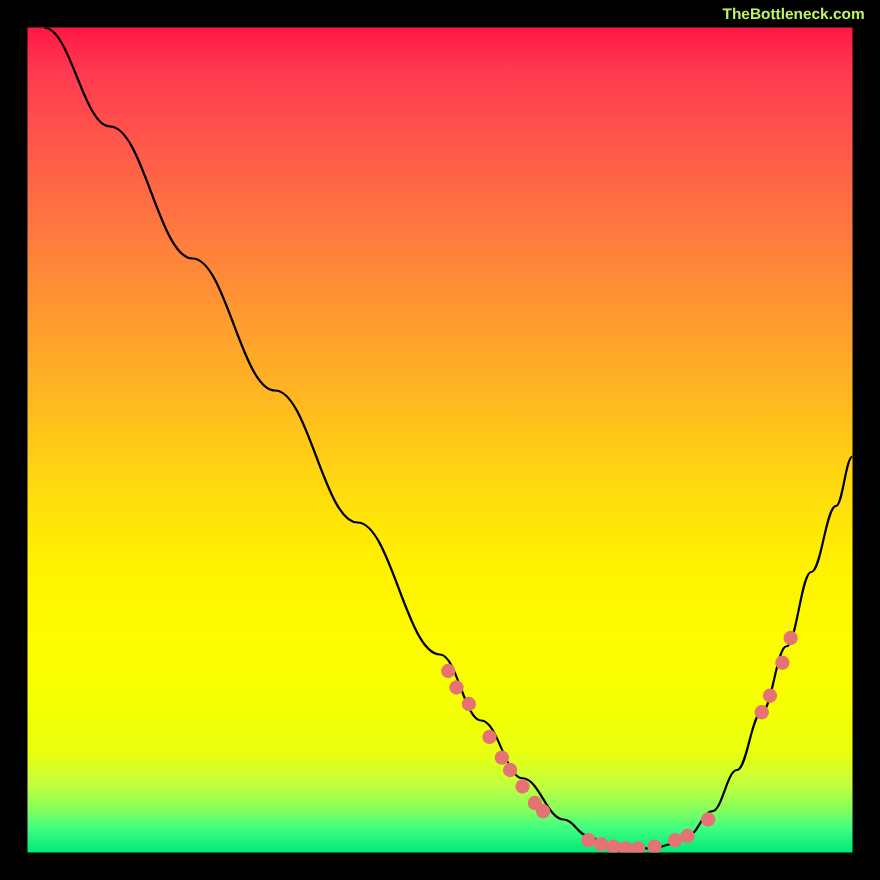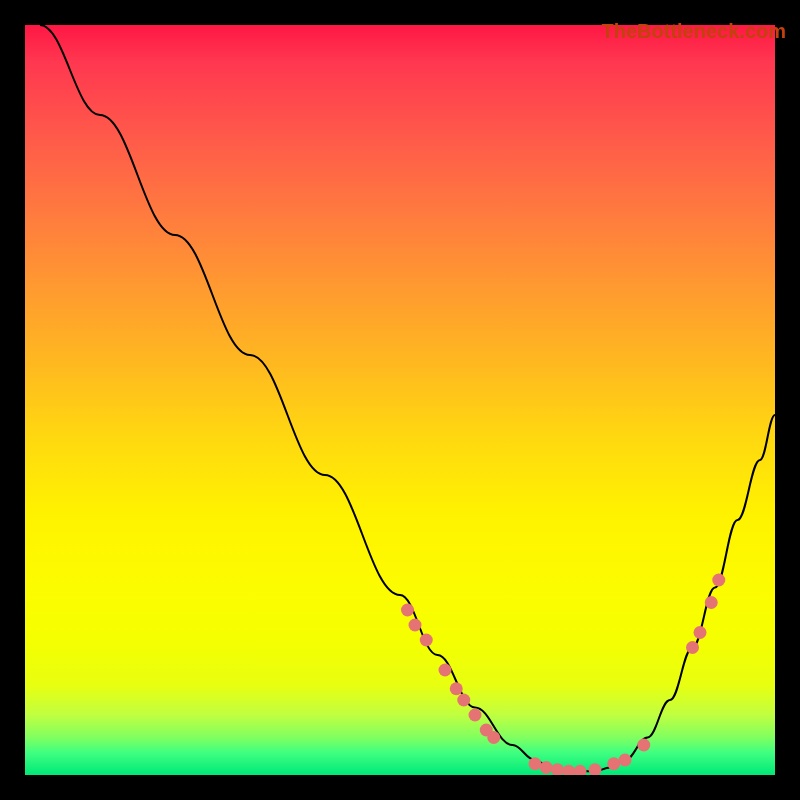--- a/index.html
+++ b/index.html
@@ -5,24 +5,24 @@
   * { margin: 0; padding: 0; box-sizing: border-box; }
   body {
     width: 800px;
     height: 800px;
     background: #000;
     position: relative;
     font-family: Arial, sans-serif;
   }
   .watermark {
     position: absolute;
-    top: 20px;
+    top: 4px;
     right: 14px;
-    color: #c2410c;
-    font-size: 20px;
+    color: #bef264;
+    font-size: 14px;
     font-weight: bold;
     z-index: 10;
   }
   .plot-area {
     position: absolute;
     left: 25px;
     top: 25px;
     width: 750px;
     height: 750px;
     background: linear-gradient(to bottom,

